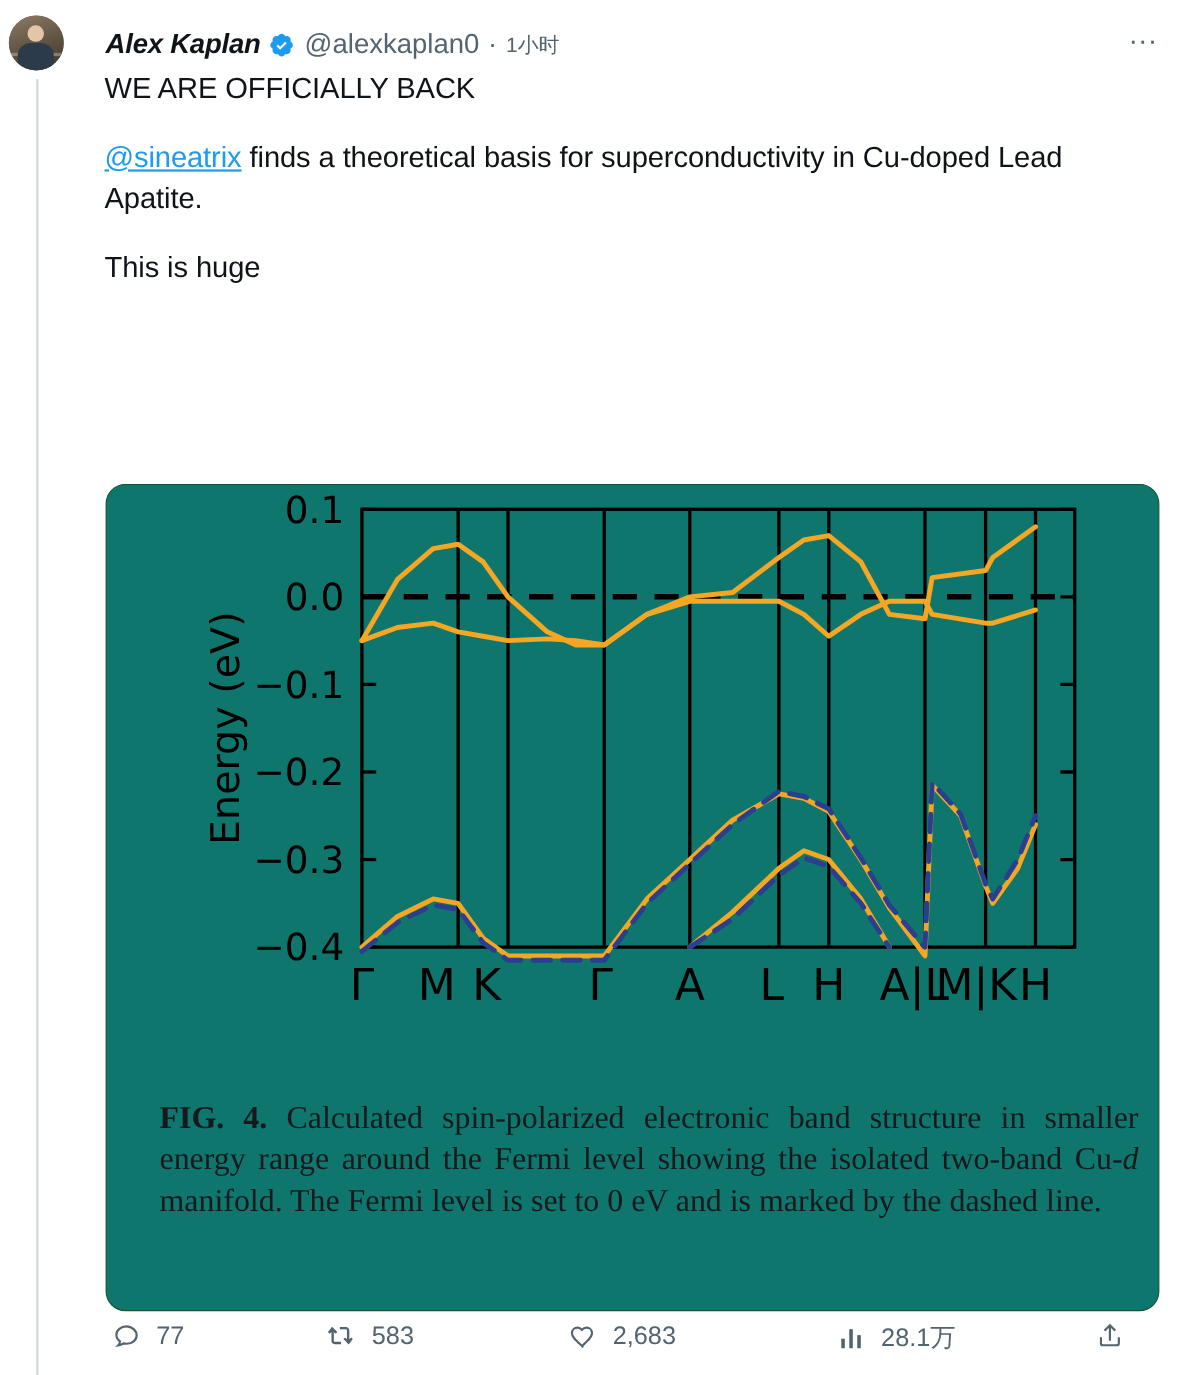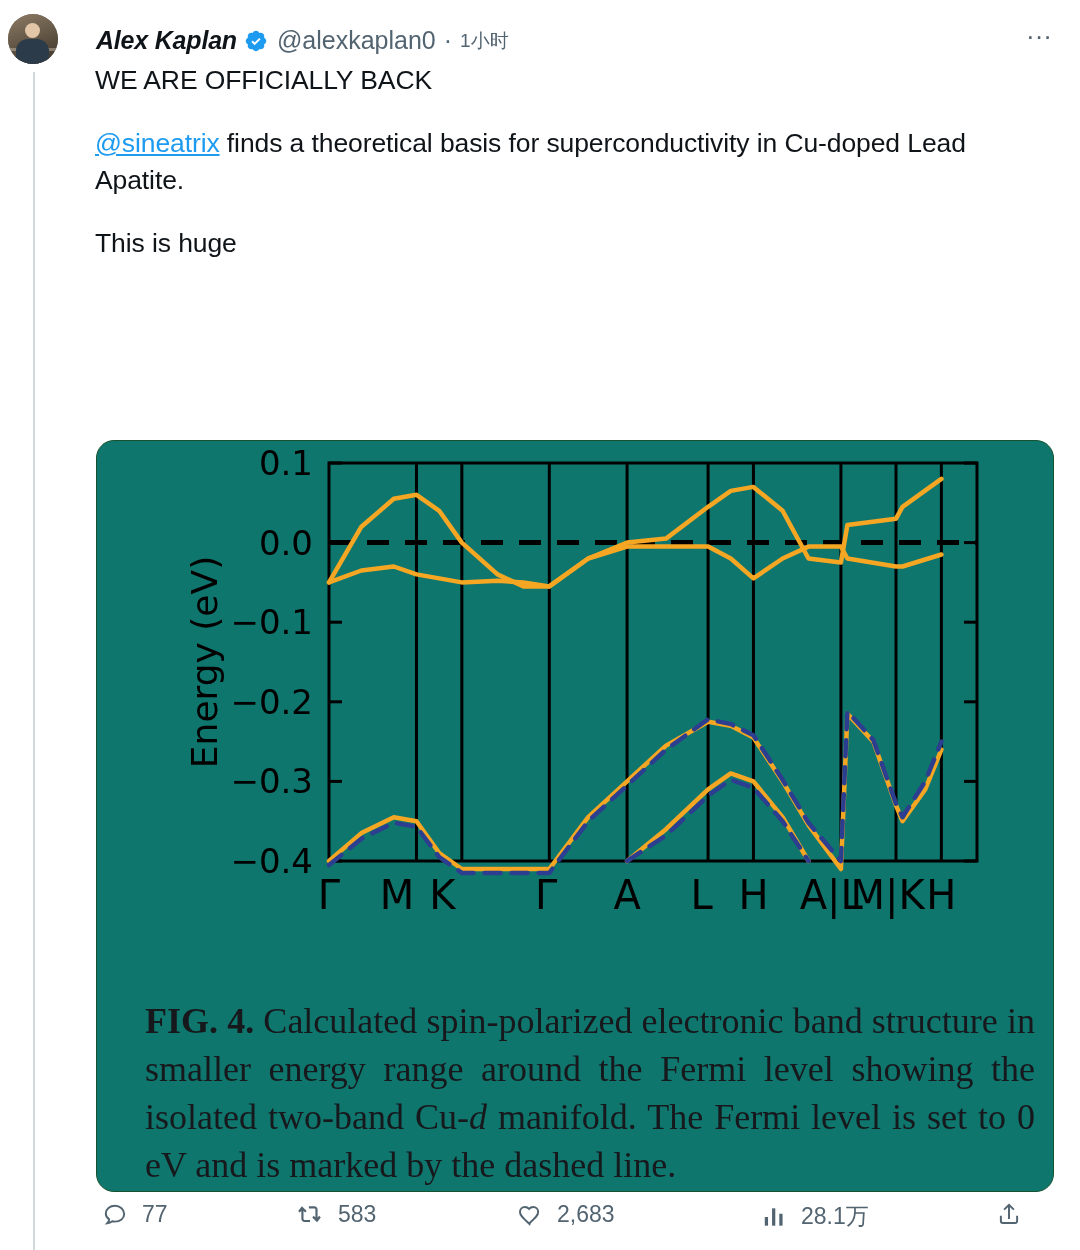--- a/index.html
+++ b/index.html
@@ -152,22 +152,22 @@
     left: 0; top: 0;
     width: 958px;
     height: 520px;
   }
   .caption {
     position: absolute;
     left: 48px;
     top: 556px;
     width: 890px;
     font-family: "Liberation Serif", serif;
-    font-size: 36px;
-    line-height: 48px;
+    font-size: 29px;
+    line-height: 38px;
     color: #16181c;
     text-align: justify;
   }
   .caption i { font-style: italic; }
 
   
   .actions {
     position: absolute;
     left: 96px;
     top: 1195px;

